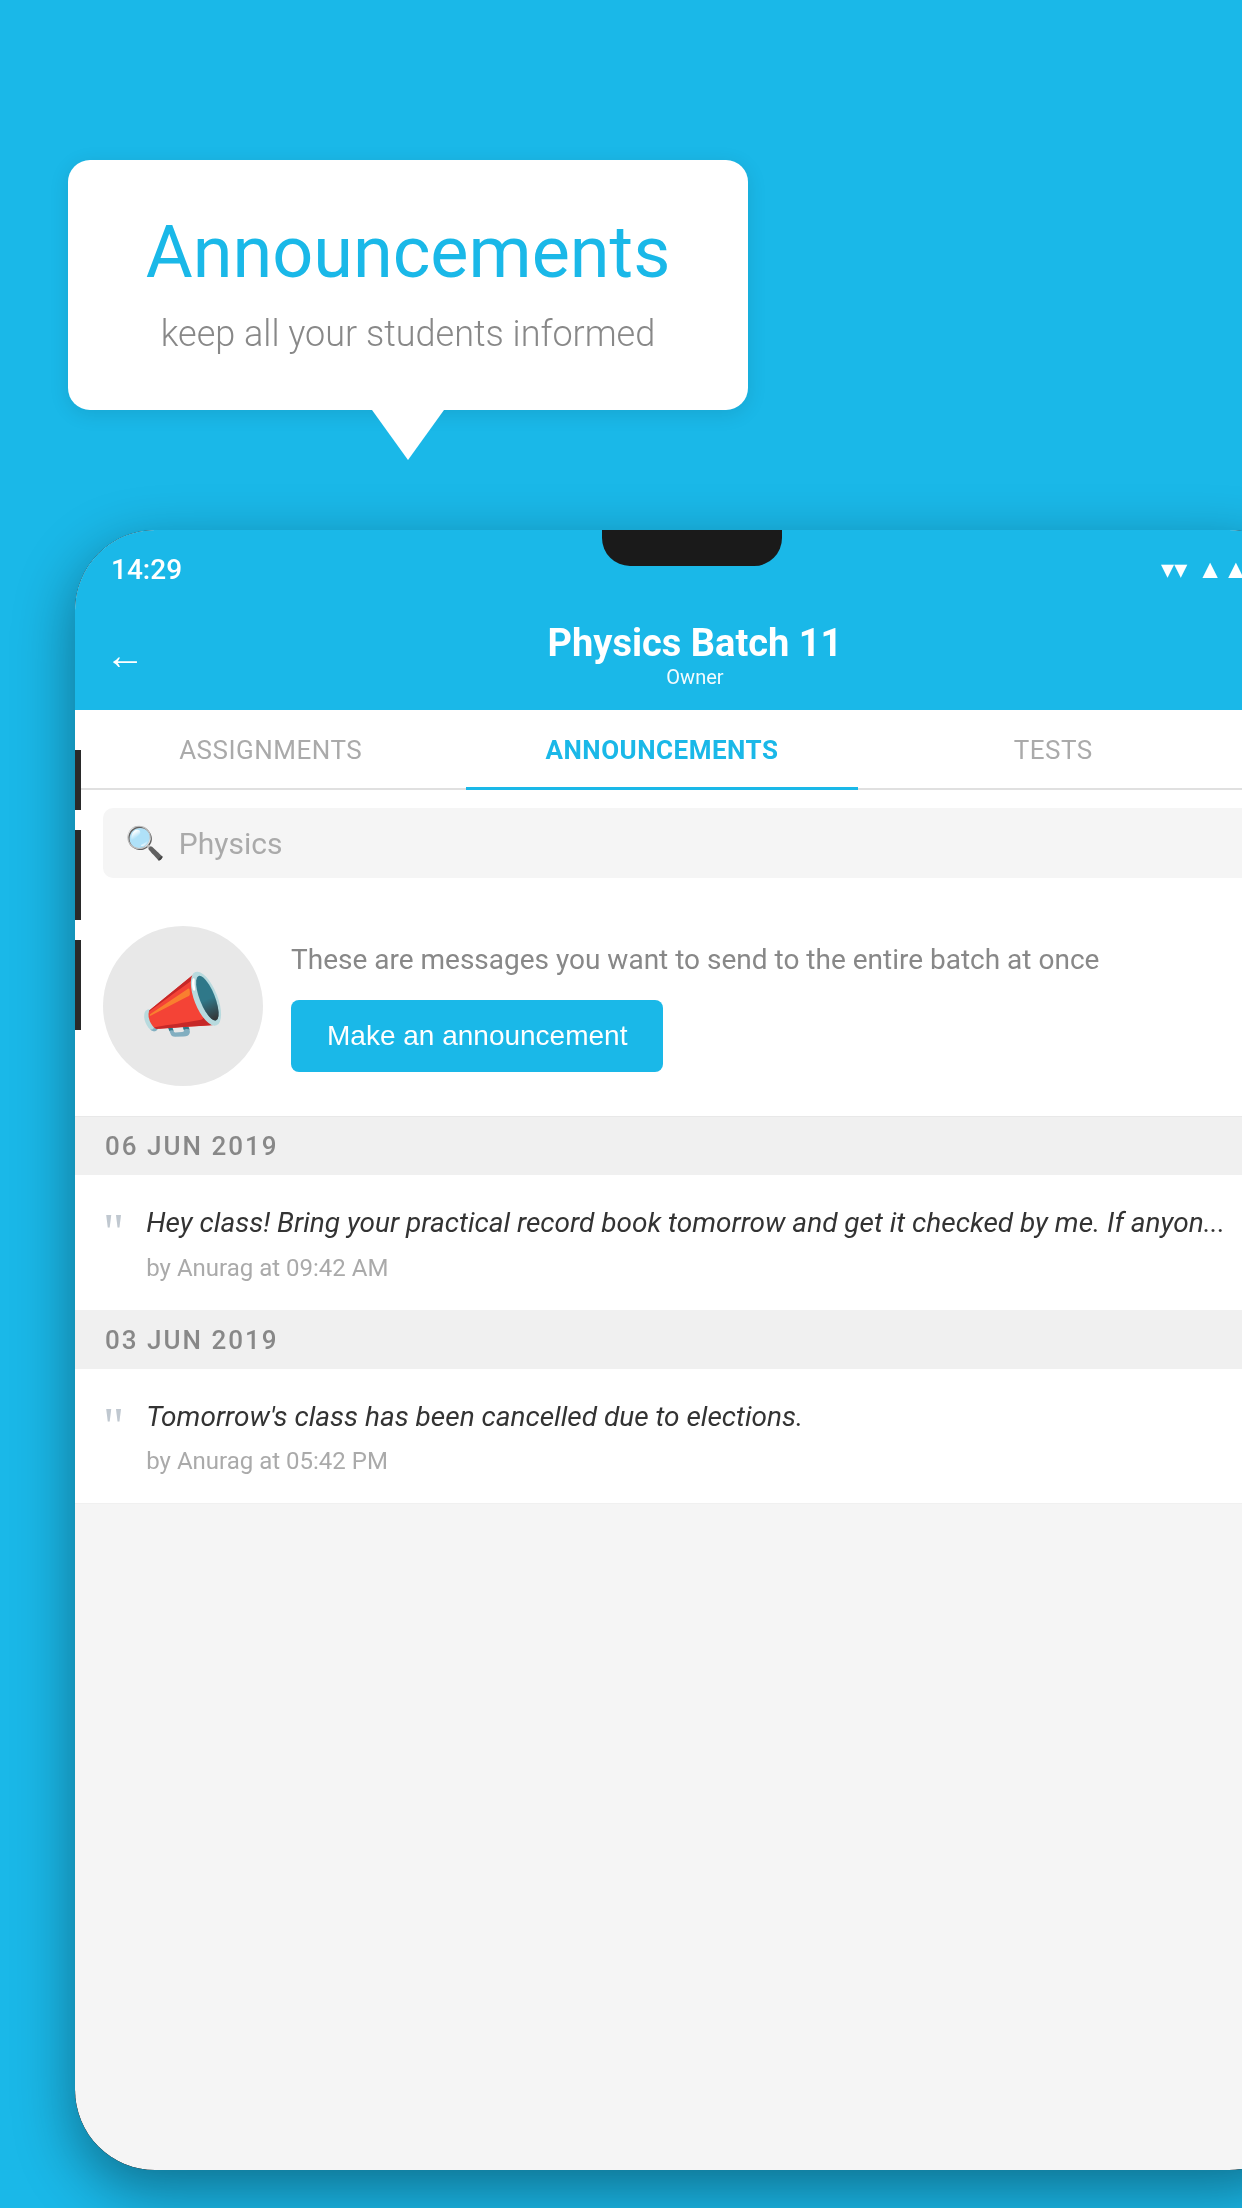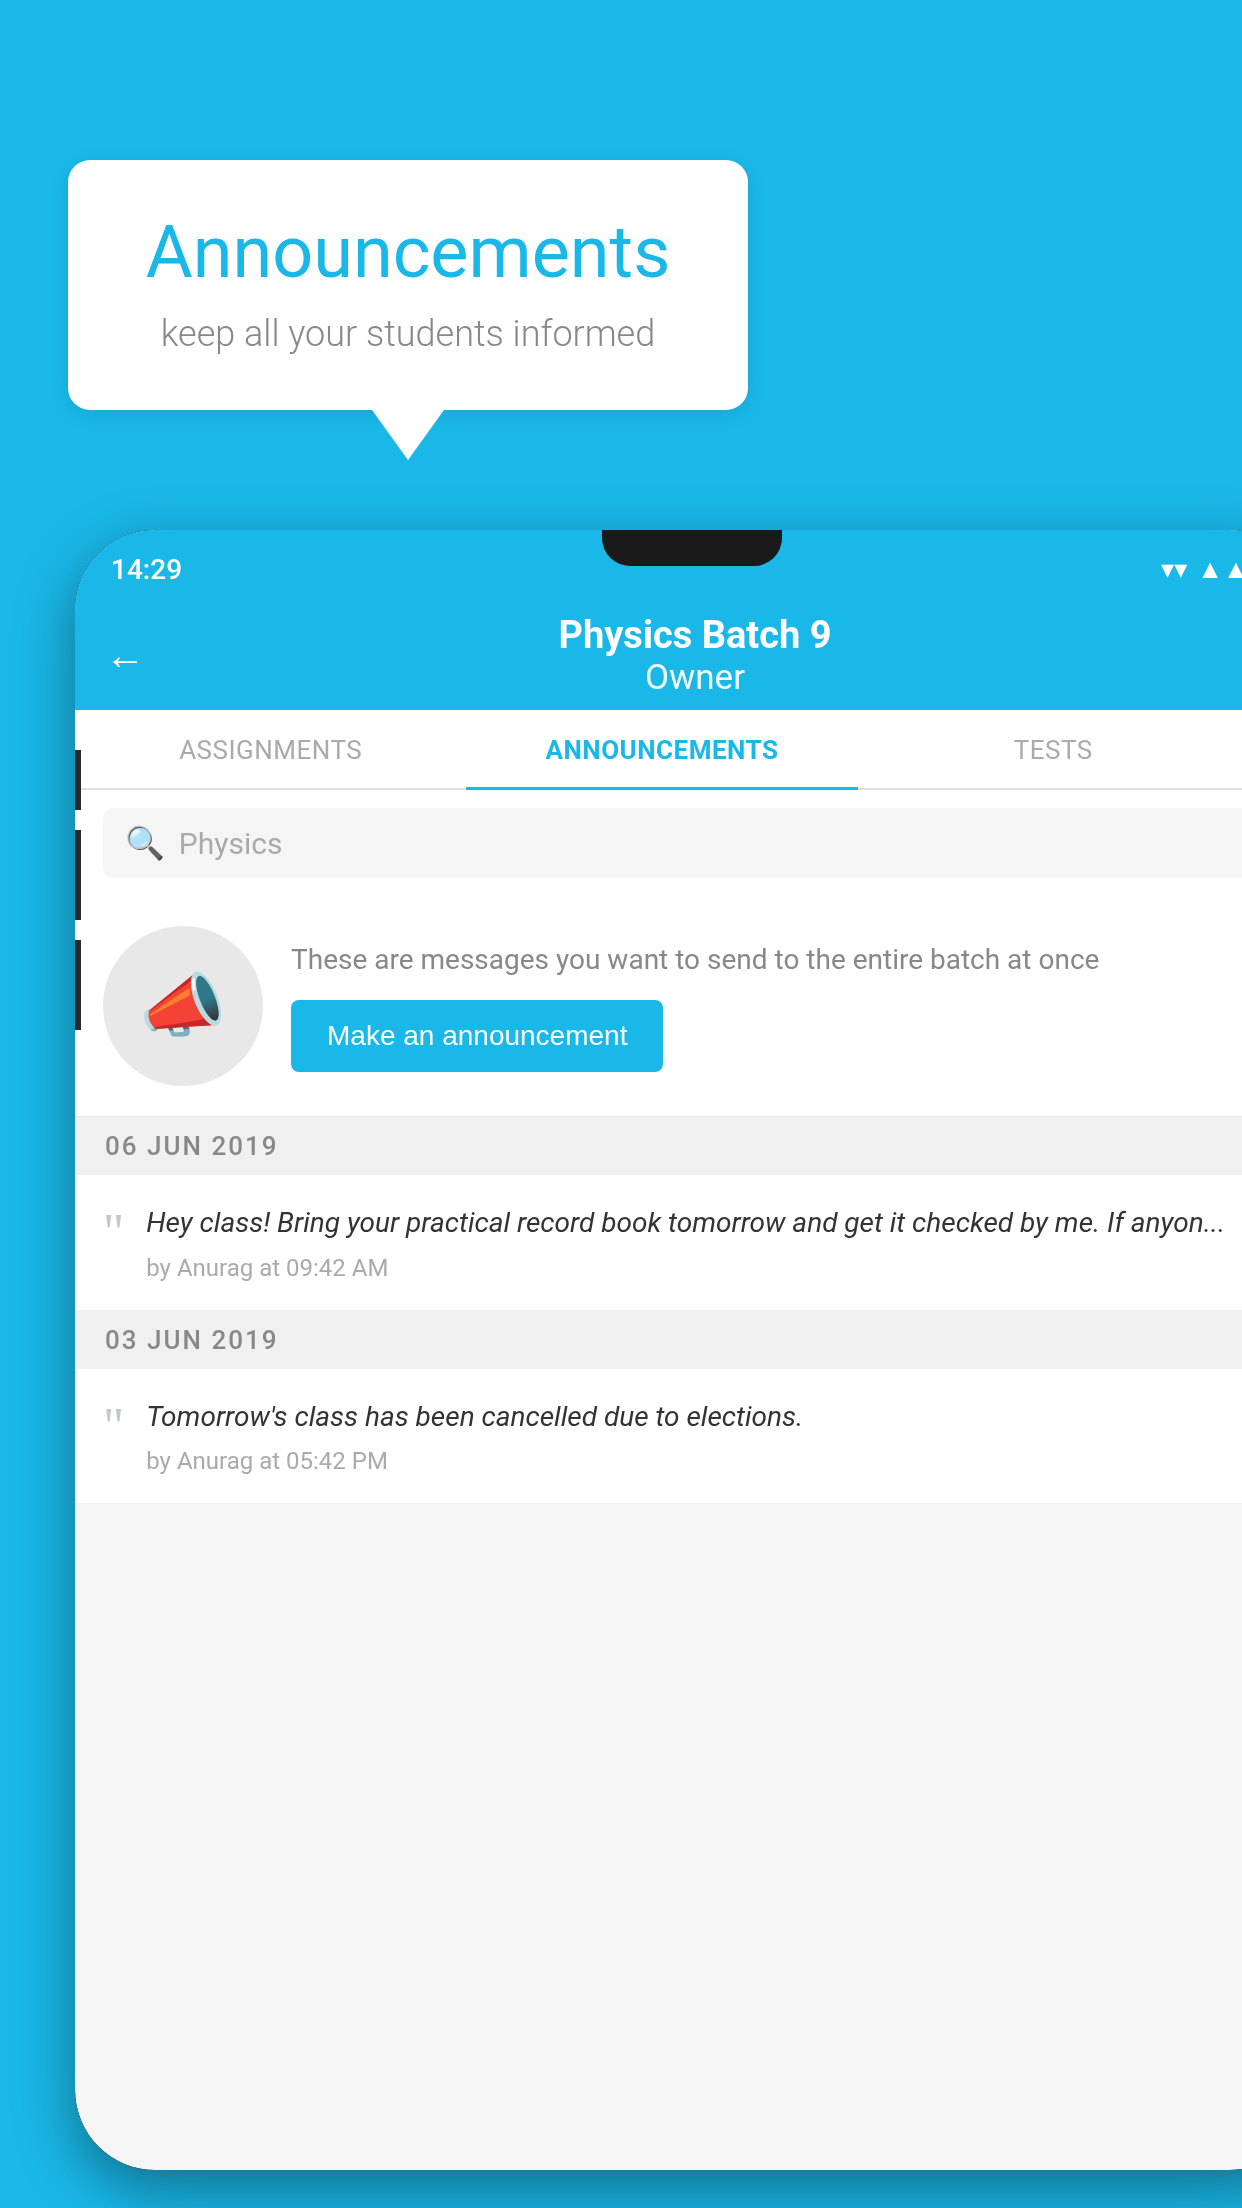--- a/index.html
+++ b/index.html
@@ -137,21 +137,21 @@
     }
 
     .header-title {
       color: white;
       font-size: 38px;
       font-weight: 700;
     }
 
     .header-subtitle {
       color: white;
-      font-size: 35px;
+      font-size: 20px;
       font-weight: 400;
       opacity: 0.95;
     }
 
     .header-gear {
       color: white;
       font-size: 38px;
       cursor: pointer;
     }
 
@@ -379,21 +379,21 @@
       <div class="status-icons">
         <span class="wifi-icon">▾▾</span>
         <span class="signal-icon">▲▲</span>
         <span class="battery-icon">▮</span>
       </div>
     </div>
 
     <div class="app-header">
       <div class="header-back">←</div>
       <div class="header-center">
-        <div class="header-title">Physics Batch 9</div>
+        <div class="header-title">Physics Batch 11</div>
         <div class="header-subtitle">Owner</div>
       </div>
       <div class="header-gear">⚙</div>
     </div>
 
     <div class="tabs-bar">
       <div class="tab">
         <span>ASSIGNMENTS</span>
       </div>
       <div class="tab active">

